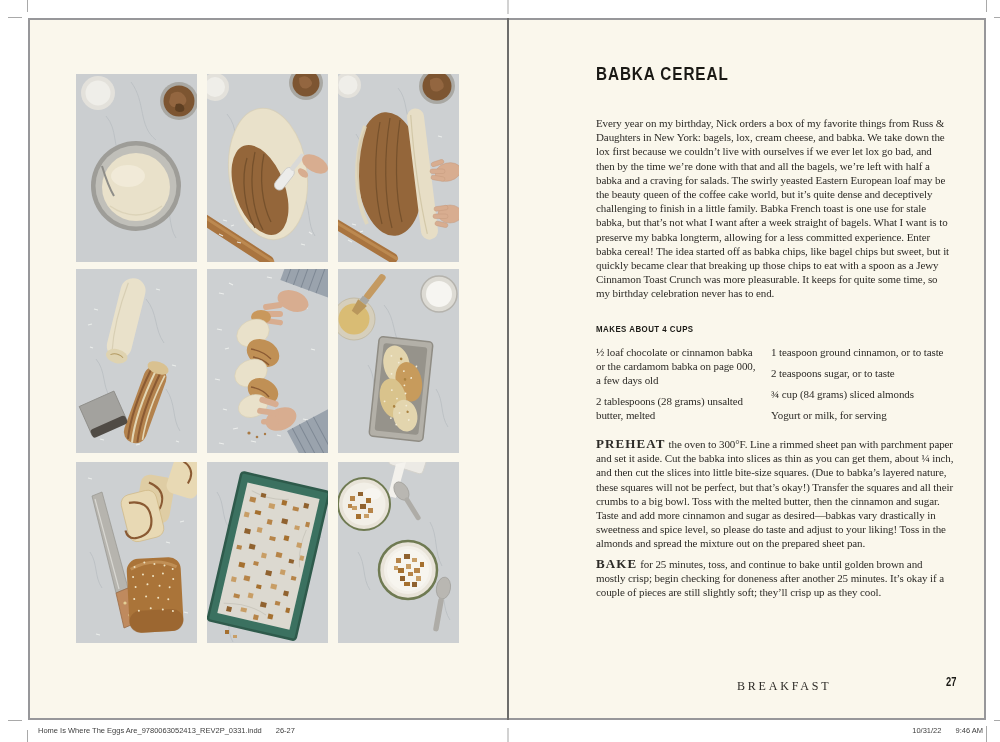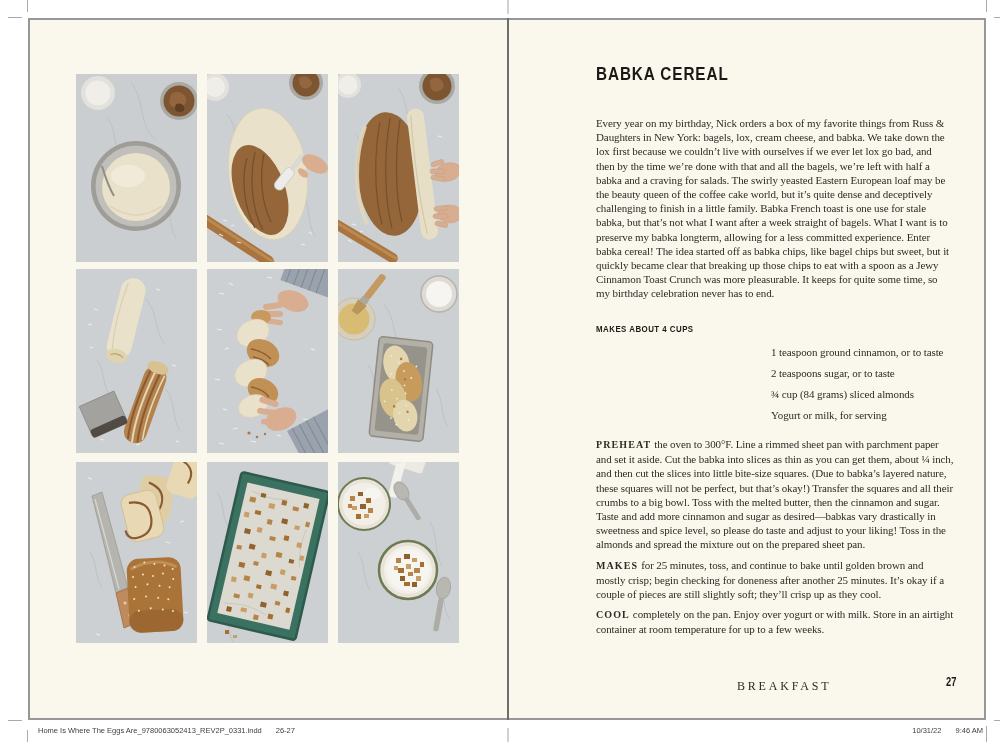--- a/index.html
+++ b/index.html
@@ -14,21 +14,21 @@
   .serif{font-family:Liberation Serif, serif;color:#2d2b27;}
   .title{position:absolute;left:588px;top:63px;font-family:"Liberation Sans",sans-serif;font-weight:700;font-size:17px;letter-spacing:1px;color:#1a1915;transform:scale(0.9,1.1);transform-origin:left top;white-space:nowrap;}
   .intro{position:absolute;left:588px;top:116px;width:356px;font-size:11px;line-height:14.2px;letter-spacing:-0.1px;text-align:left;}
   .yield{position:absolute;left:588px;top:324px;font-family:"Liberation Sans",sans-serif;font-weight:700;font-size:8.3px;letter-spacing:0.5px;color:#1a1915;transform:scaleX(0.95);transform-origin:left top;white-space:nowrap;}
   .ing-col{position:absolute;top:346px;font-size:11px;line-height:13.9px;letter-spacing:-0.1px;}
   .ing-col .item{margin:0 0 7px 0;}
   .ing-left{left:588px;width:164px;}
   .ing-right{left:763px;width:174px;}
   .steps{position:absolute;left:588px;top:437px;width:358px;font-size:11px;line-height:14.2px;letter-spacing:-0.1px;}
   .steps p{margin:0 0 6px 0;}
-  .lead{font-size:10px;letter-spacing:1.1px;font-weight:700;margin-right:3px;}
+  .lead{font-size:13px;letter-spacing:1.1px;font-weight:700;margin-right:3px;}
   .breakfast{position:absolute;left:729px;top:679px;font-size:12px;letter-spacing:2.8px;color:#2d2b27;white-space:nowrap;}
   .pagenum{position:absolute;left:938px;top:675px;font-family:"Liberation Sans",sans-serif;font-weight:700;font-size:11px;color:#1a1915;transform:scale(0.85,1.1);transform-origin:left top;}
   .slug{position:absolute;top:726px;font-family:Liberation Sans, sans-serif;font-size:7.5px;color:#3e3e3e;white-space:nowrap;}
   .slug-left{left:30px;}
   .slug-right{right:25px;}
   .slug span{margin-right:14px;}
   .slug span:last-child{margin-right:0;}
 </style>
 </head>
 <body>
@@ -423,31 +423,34 @@
         <ellipse cx="103" cy="126" rx="7" ry="11" fill="#b9b7b2" stroke="#9a9893" stroke-width="0.6"></ellipse>
         <rect x="100" y="136" width="5.5" height="34" rx="2.5" fill="#aeaca7"></rect>
       </g>
     </svg>
   </div>
 
   <div class="title">BABKA CEREAL</div>
   <div class="intro serif">Every year on my birthday, Nick orders a box of my favorite things from Russ &amp; Daughters in New York: bagels, lox, cream cheese, and babka. We take down the lox first because we couldn’t live with ourselves if we ever let lox go bad, and then by the time we’re done with that and all the bagels, we’re left with half a babka and a craving for salads. The swirly yeasted Eastern European loaf may be the beauty queen of the coffee cake world, but it’s quite dense and deceptively challenging to finish in a little family. Babka French toast is one use for stale babka, but that’s not what I want after a week straight of bagels. What I want is to preserve my babka longterm, allowing for a less committed experience. Enter babka cereal! The idea started off as babka chips, like bagel chips but sweet, but it quickly became clear that breaking up those chips to eat with a spoon as a Jewy Cinnamon Toast Crunch was more pleasurable. It keeps for quite some time, so my birthday celebration never has to end.</div>
   <div class="yield">MAKES ABOUT 4 CUPS</div>
 
+  <div class="ing-col ing-left serif">
+    <div class="item">½ loaf chocolate or cinnamon babka or the cardamom babka on page 000, a few days old</div>
+    <div class="item">2 tablespoons (28 grams) unsalted butter, melted</div>
+  </div>
   <div class="ing-col ing-right serif">
     <div class="item">1 teaspoon ground cinnamon, or to taste</div>
     <div class="item">2 teaspoons sugar, or to taste</div>
     <div class="item">¾ cup (84 grams) sliced almonds</div>
     <div class="item">Yogurt or milk, for serving</div>
   </div>
 
   <div class="steps serif">
     <p><span class="lead">PREHEAT</span><span>the oven to 300°F. Line a rimmed sheet pan with parchment paper and set it aside. Cut the babka into slices as thin as you can get them, about ¼ inch, and then cut the slices into little bite-size squares. (Due to babka’s layered nature, these squares will not be perfect, but that’s okay!) Transfer the squares and all their crumbs to a big bowl. Toss with the melted butter, then the cinnamon and sugar. Taste and add more cinnamon and sugar as desired—babkas vary drastically in sweetness and spice level, so please do taste and adjust to your liking! Toss in the almonds and spread the mixture out on the prepared sheet pan.</span></p>
-    <p><span class="lead">MAKES</span><span>for 25 minutes, toss, and continue to bake until golden brown and mostly crisp; begin checking for doneness after another 25 minutes. It’s okay if a couple of pieces are still slightly soft; they’ll crisp up as they cool.</span></p>
-    <p><span class="lead">COOL</span><span>completely on the pan. Enjoy over yogurt or with milk. Store in an airtight container at room temperature for up to a few weeks.</span></p>
+    <p><span class="lead">BAKE</span><span>for 25 minutes, toss, and continue to bake until golden brown and mostly crisp; begin checking for doneness after another 25 minutes. It’s okay if a couple of pieces are still slightly soft; they’ll crisp up as they cool.</span></p>
   </div>
 
   <div class="breakfast">BREAKFAST</div>
   <div class="pagenum">27</div>
 
   <div class="slug slug-left">
     <span>Home Is Where The Eggs Are_9780063052413_REV2P_0331.indd</span><span>26-27</span>
   </div>
   <div class="slug slug-right">
     <span>10/31/22</span><span>9:46 AM</span>

